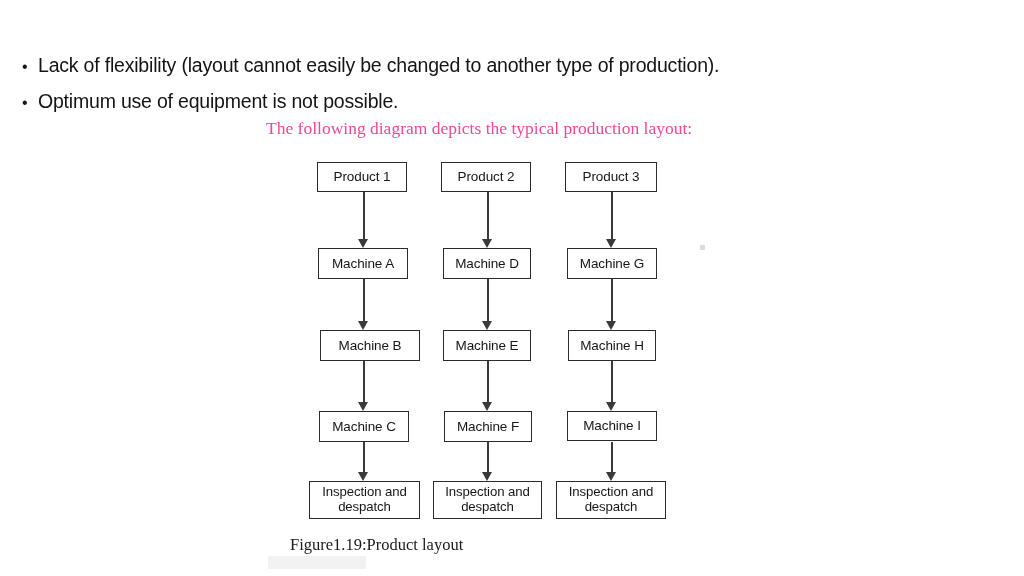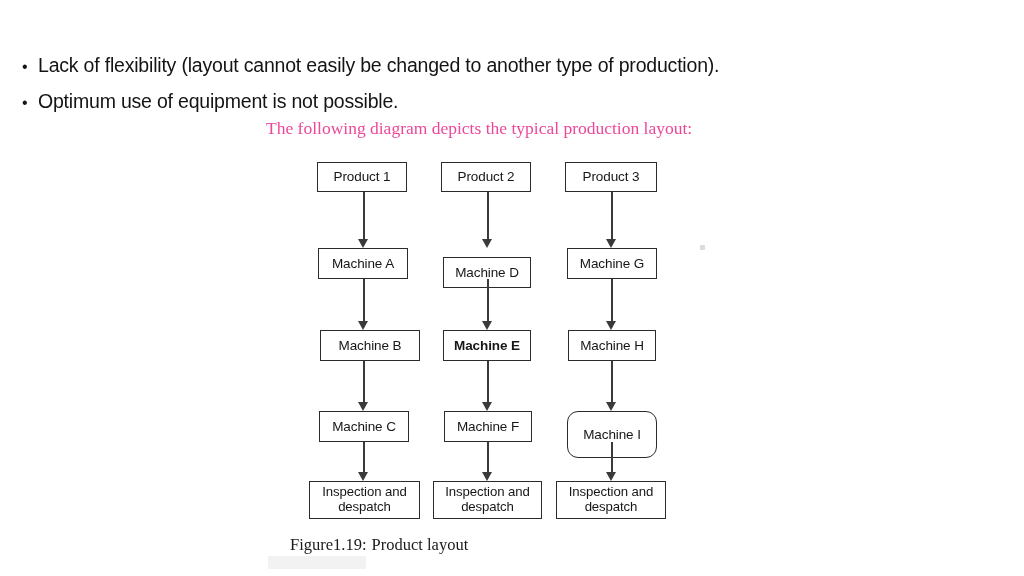--- a/index.html
+++ b/index.html
@@ -113,21 +113,21 @@
   .caption {
     position: absolute;
     left: 290px;
     top: 535px;
     font-family: "Liberation Serif", serif;
     font-size: 16.5px;
     color: #1b1b1b;
     white-space: nowrap;
   }
   .caption .fig-label { font-weight: normal; text-align: center; }
-  .caption .fig-text { font-weight: normal; margin-left: 5px; }
+  .caption .fig-text { font-weight: normal; }
 
   
   .smudge {
     position: absolute;
     background: #f1f1f1;
     opacity: 0.9;
   }
   .speck {
     position: absolute;
     background: #dcdcdc;
@@ -172,26 +172,26 @@
         <div class="shaft" style="height: 31px;"></div>
         <div class="head" style="top: 30px;"></div>
       </div>
       <div class="node two-line" style="left: 309px; top: 481px; width: 111px; height: 38px;">Inspection and
 despatch</div>
       <div class="node" style="left: 441px; top: 162px; width: 90px; height: 30px; text-align: center;">Product 2</div>
       <div class="connector" style="left: 487px; top: 192px; height: 56px;">
         <div class="shaft" style="height: 48px;"></div>
         <div class="head" style="top: 47px;"></div>
       </div>
-      <div class="node" style="left: 443px; top: 248px; width: 88px; height: 31px; margin-top: 9px;">Machine D</div>
+      <div class="node" style="left: 443px; top: 248px; width: 88px; height: 31px;">Machine D</div>
       <div class="connector" style="left: 487px; top: 279px; height: 51px;">
         <div class="shaft" style="height: 43px;"></div>
         <div class="head" style="top: 42px;"></div>
       </div>
-      <div class="node" style="left: 443px; top: 330px; width: 88px; height: 31px; font-weight: bold;">Machine E</div>
+      <div class="node" style="left: 443px; top: 330px; width: 88px; height: 31px;">Machine E</div>
       <div class="connector" style="left: 487px; top: 361px; height: 50px;">
         <div class="shaft" style="height: 42px;"></div>
         <div class="head" style="top: 41px;"></div>
       </div>
       <div class="node" style="left: 444px; top: 411px; width: 88px; height: 31px;">Machine F</div>
       <div class="connector" style="left: 487px; top: 442px; height: 39px;">
         <div class="shaft" style="height: 31px;"></div>
         <div class="head" style="top: 30px;"></div>
       </div>
       <div class="node two-line" style="left: 433px; top: 481px; width: 109px; height: 38px;">Inspection and
@@ -204,21 +204,21 @@
       <div class="node" style="left: 567px; top: 248px; width: 90px; height: 31px;">Machine G</div>
       <div class="connector" style="left: 611px; top: 279px; height: 51px;">
         <div class="shaft" style="height: 43px;"></div>
         <div class="head" style="top: 42px;"></div>
       </div>
       <div class="node" style="left: 568px; top: 330px; width: 88px; height: 31px;">Machine H</div>
       <div class="connector" style="left: 611px; top: 361px; height: 50px;">
         <div class="shaft" style="height: 42px;"></div>
         <div class="head" style="top: 41px;"></div>
       </div>
-      <div class="node" style="left: 567px; top: 411px; width: 90px; height: 47px; border-radius: 11px;">Machine I</div>
+      <div class="node" style="left: 567px; top: 411px; width: 90px; height: 30px;">Machine I</div>
       <div class="connector" style="left: 611px; top: 442px; height: 39px;">
         <div class="shaft" style="height: 31px;"></div>
         <div class="head" style="top: 30px;"></div>
       </div>
       <div class="node two-line" style="left: 556px; top: 481px; width: 110px; height: 38px;">Inspection and
 despatch</div>
     </div>
 
   <div class="caption">
     <span class="fig-label">Figure1.19:</span><span class="fig-text">Product layout</span>

